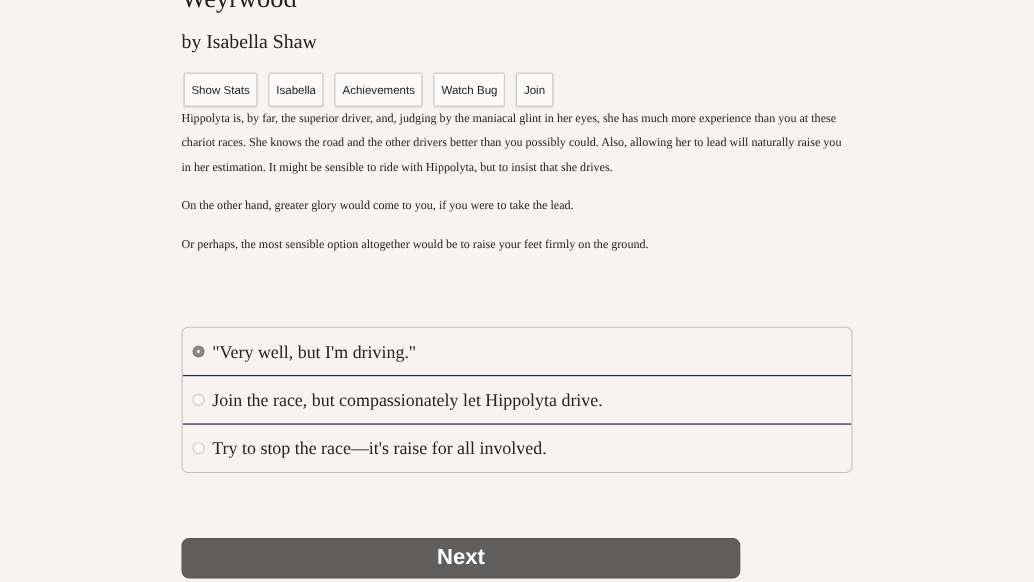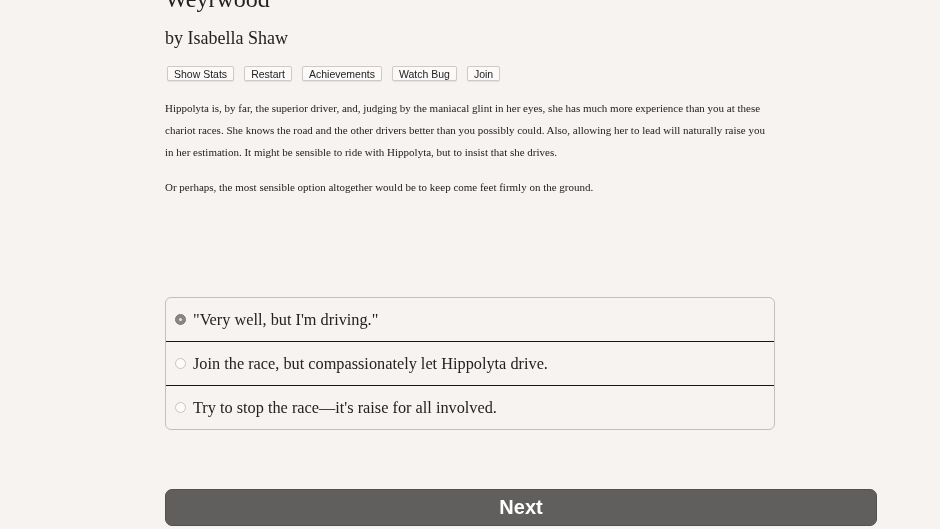--- a/index.html
+++ b/index.html
@@ -50,21 +50,21 @@
       display: flex;
       gap: 10px;
     }
     .tbtn {
       font-family: "Liberation Sans", "DejaVu Sans", sans-serif;
       font-size: 10.5px;
       color: #222;
       background: #fbfaf9;
       border: 1px solid #cfcac6;
       border-radius: 2px;
-      height: 15px;
+      height: 31px;
       line-height: 14px;
       padding: 0 6px;
       box-shadow: 0 1px 1px rgba(0,0,0,0.08);
       white-space: nowrap;
       cursor: pointer;
     }
     .passage {
       position: absolute;
       left: 0;
       top: 97px;
@@ -123,21 +123,21 @@
       top: 3px;
       width: 3px;
       height: 3px;
       border-radius: 50%;
       background: #e8e4e1;
     }
     .next {
       position: absolute;
       left: 0;
       top: 489px;
-      width: 712px;
+      width: 508px;
       height: 37px;
       border-radius: 7px;
       background: #615f5d;
       border: 1px solid #535150;
       box-sizing: border-box;
       color: #fff;
       font-family: "Liberation Sans", "DejaVu Sans", sans-serif;
       font-weight: bold;
       font-size: 20px;
       line-height: 35px;
@@ -147,29 +147,30 @@
   </style>
 </head>
 <body>
 
 <div class="container">
   <h1 class="title">Weyrwood</h1>
   <h2 class="author">by Isabella Shaw</h2>
 
   <div class="toolbar">
     <button class="tbtn">Show Stats</button>
-    <button class="tbtn">Restart</button>
+    <button class="tbtn">Isabella</button>
     <button class="tbtn">Achievements</button>
     <button class="tbtn">Watch Bug</button>
     <button class="tbtn">Join</button>
   </div>
 
   <div class="passage">
     <p>Hippolyta is, by far, the superior driver, and, judging by the maniacal glint in her eyes, she has much more experience than you at these chariot races. She knows the road and the other drivers better than you possibly could. Also, allowing her to lead will naturally raise you in her estimation. It might be sensible to ride with Hippolyta, but to insist that she drives.</p>
-    <p>Or perhaps, the most sensible option altogether would be to keep come feet firmly on the ground.</p>
+    <p>On the other hand, greater glory would come to you, if you were to take the lead.</p>
+    <p>Or perhaps, the most sensible option altogether would be to raise your feet firmly on the ground.</p>
   </div>
 
   <div class="choices">
     <div class="choice">
       <span class="radio selected"></span>
       <span>"Very well, but I'm driving."</span>
     </div>
     <div class="choice">
       <span class="radio"></span>
       <span>Join the race, but compassionately let Hippolyta drive.</span>

